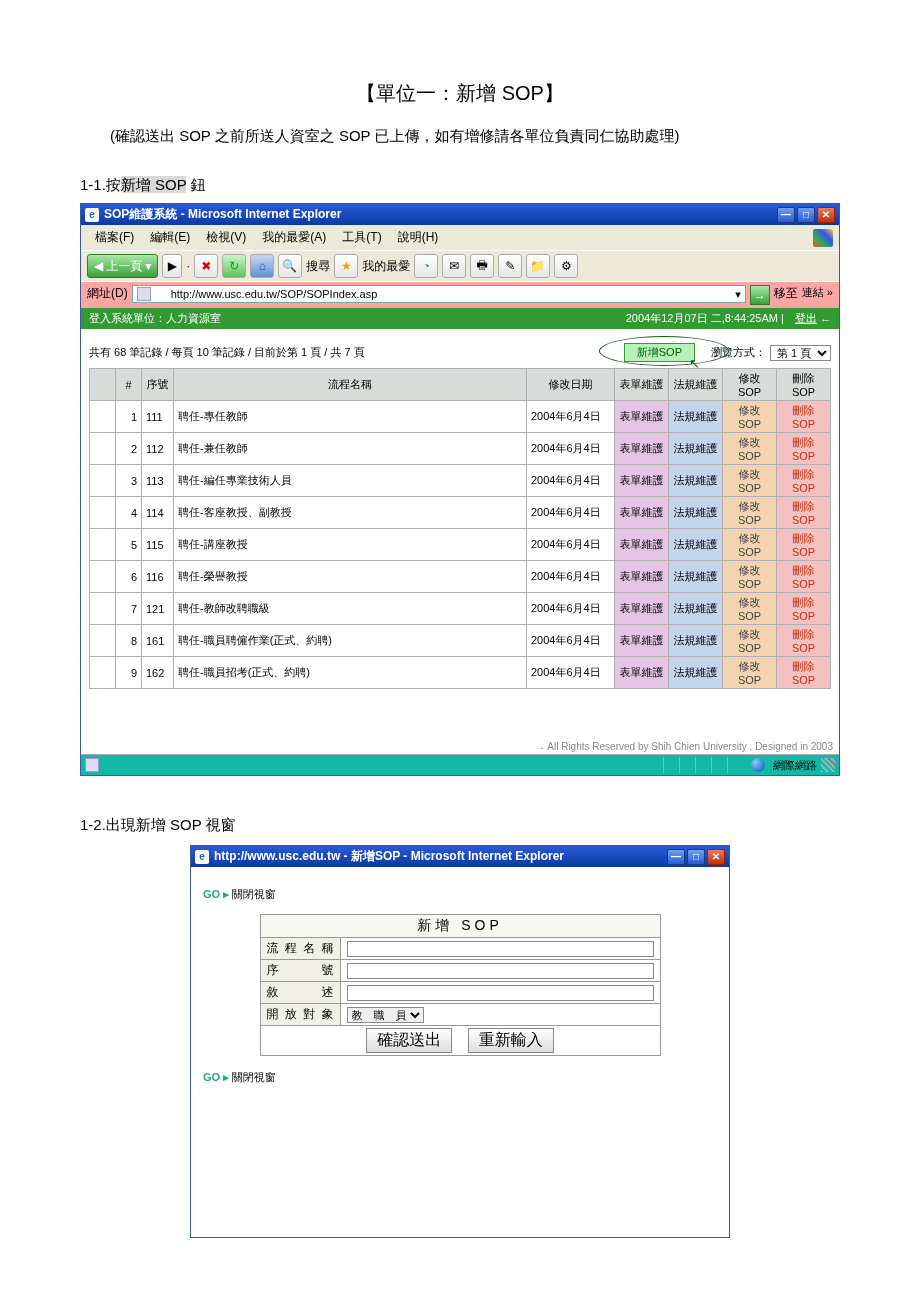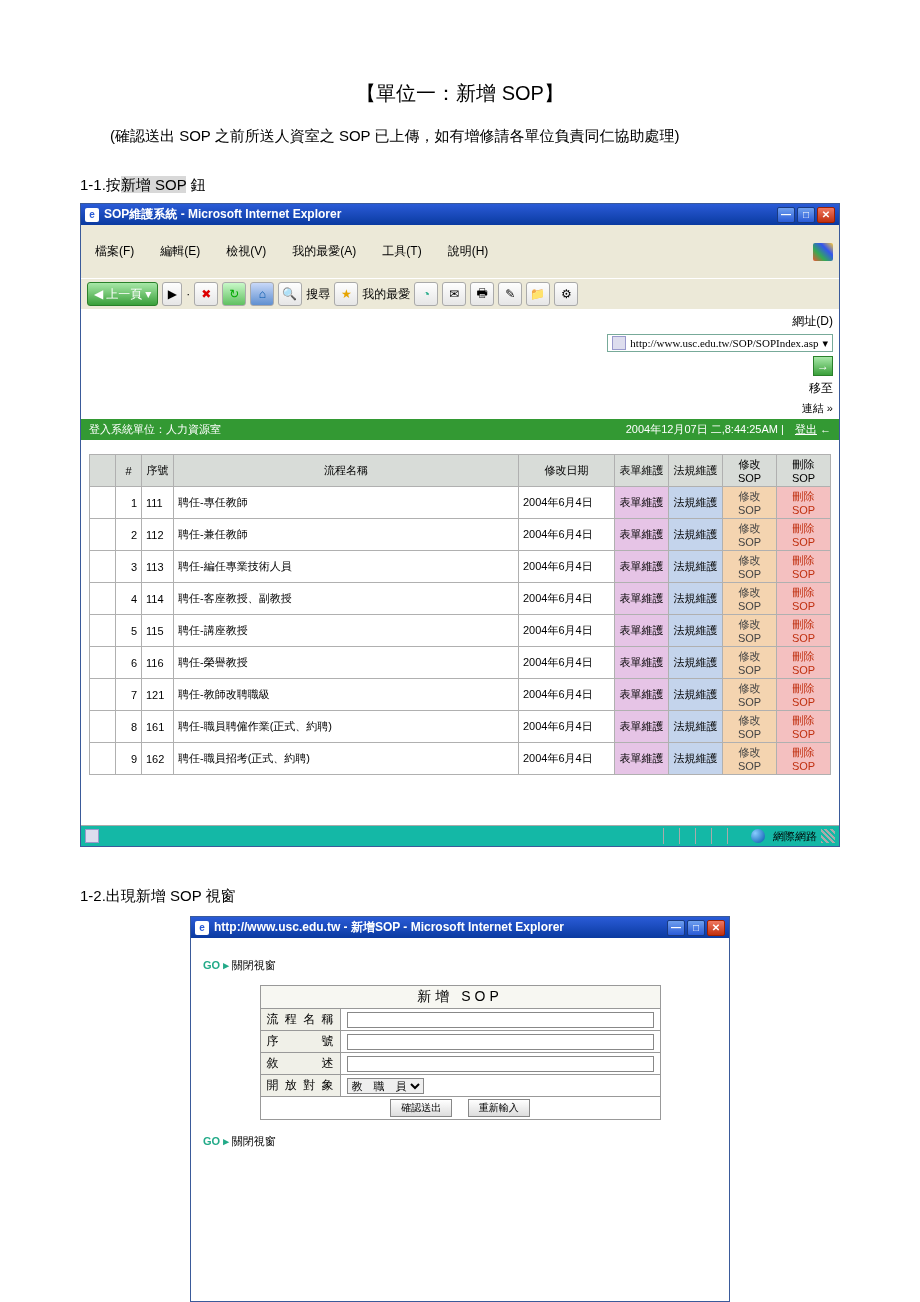--- a/index.html
+++ b/index.html
@@ -10,33 +10,33 @@
   .step-label { font-size: 15px; margin-bottom: 8px; }
   .step-label .hl { background: #d8d8d8; }
 
   
   .ie-window { border: 1px solid #3a5a9a; background: #ece9d8; margin-bottom: 40px; }
   .titlebar { background: linear-gradient(#2a5bd7,#0a3aa0); color: #fff; display: flex; align-items: center; padding: 2px 4px; font-size: 12px; font-weight: bold; }
   .titlebar .ie-icon { width: 14px; height: 14px; background: #fff; border-radius: 2px; margin-right: 5px; display: inline-flex; align-items: center; justify-content: center; color: #2a5bd7; font-size: 10px; }
   .win-btns { margin-left: auto; display: flex; gap: 2px; }
   .win-btn { width: 18px; height: 16px; background: linear-gradient(#6fa0ef,#2a5bd7); border: 1px solid #1a3a80; border-radius: 2px; color: #fff; display: flex; align-items: center; justify-content: center; font-size: 10px; font-family: sans-serif; }
   .win-btn.close { background: linear-gradient(#f07860,#c03010); border-color: #a02000; }
-  .menubar { display: flex; background: #ece9d8; padding: 16px 6px; font-size: 12px; gap: 10px; align-items: center; }
+  .menubar { display: flex; background: #ece9d8; padding: 2px 6px; font-size: 12px; gap: 0; align-items: center; }
   .menubar span { padding: 2px 8px; }
   .menubar .flag { margin-left: auto; width: 20px; height: 18px; background: linear-gradient(45deg,#e53,#3a5,#35e,#fc3); border-radius: 2px; }
   .toolbar { display: flex; align-items: center; background: #ece9d8; padding: 3px 6px; gap: 4px; border-top: 1px solid #fff; }
   .tb-btn { width: 24px; height: 24px; border: 1px solid #aaa; border-radius: 3px; display: flex; align-items: center; justify-content: center; font-size: 12px; background: linear-gradient(#fefefe,#e6e6e6); }
   .tb-btn.back { background: linear-gradient(#a8e8a8,#3aa03a); color:#fff; border-color:#2a802a; width:auto; padding:0 6px; gap:3px; }
   .tb-btn.nav { width:20px; }
   .tb-btn.stop { color:#d00; }
   .tb-btn.refresh { color:#0a0; background:linear-gradient(#c8f8c8,#60c060); }
   .tb-btn.home { color:#05a; background:linear-gradient(#c8d8f8,#6090d0); }
   .tb-text { font-size: 12px; }
-  .addressbar { display: flex; align-items: flex-end; background: #ffffff; padding: 3px 6px; gap: 4px; border-top:1px solid #fff;flex-direction:column; }
-  .addr-input { flex: 1; background: #fff; border: 1px solid #7a9; padding: 1px 4px; font-size: 11px; display: flex; align-items: center; gap: 4px; font-family: Liberation Serif, serif; }
+  .addressbar { display: flex; align-items: flex-start; background: #fca5a5; padding: 3px 6px; gap: 4px; border-top:1px solid #fff; }
+  .addr-input { flex: 1; background: #fff; border: 1px solid #7a9; padding: 1px 4px; font-size: 11px; display: flex; align-items: center; gap: 20px; }
   .addr-input .page-icon { width: 14px; height: 14px; background: #dde; border: 1px solid #99c; }
   .go-btn { width:20px; height:20px; background:linear-gradient(#a8e8a8,#3aa03a); border:1px solid #2a802a; color:#fff; display:flex;align-items:center;justify-content:center;font-size:12px;}
   .links-lbl { font-size:11px; }
 
   .content { background: #fff; }
   .greenbar { background: #339933; color: #fff; padding: 3px 8px; font-size: 11px; display: flex; justify-content: space-between; }
   .greenbar .right { margin-left: auto; }
   .logout-link { color: #fff; text-decoration: underline; margin-left: 8px; }
 
   .list-area { padding: 14px 8px 50px 8px; }
@@ -46,21 +46,21 @@
   .cursor-svg { position:absolute; right:-6px; bottom:-10px; font-size:13px; }
   .ellipse { position:absolute; border:1px solid #1a5a1a; border-radius:50%; width:130px; height:30px; left:-26px; top:-8px; pointer-events:none; }
   .browse-label { margin: 0 4px 0 16px; }
   .page-select { border:1px solid #888; font-size:11px; background:#fff; padding:0 2px; }
 
   table.sop { width: 100%; border-collapse: collapse; font-size: 11px; }
   table.sop th, table.sop td { border: 1px solid #b0b0b0; padding: 2px 4px; }
   table.sop th { background: #d8dcd8; font-weight: normal; }
   table.sop td.num { text-align: right; width: 26px; }
   table.sop td.seq { width: 32px; }
-  table.sop td.date { width: 96px; }
+  table.sop td.date { width: 88px; }
   .cell-purple { background: #e6c4e6; text-align:center; width:54px; }
   .cell-blue   { background: #c4d4ec; text-align:center; width:54px; }
   .cell-peach  { background: #f4d4b0; text-align:center; width:54px; color:#444; }
   .cell-pink   { background: #f4c0c0; text-align:center; width:54px; color:#c03010; }
 
   .footer-right { text-align: right; color: #888; font-size: 10px; padding: 2px 6px; background:#fff; }
   .statusbar { background: #14b8a6; border-top: 1px solid #aaa; display:flex; align-items:center; padding:2px 4px; font-size:11px; gap:4px; }
   .statusbar .page-icon2 { width:14px; height:14px; background:#dde; border:1px solid #99c; }
   .statusbar .cells { margin-left:auto; display:flex; }
   .statusbar .cells span { width:16px; height:16px; border-left:1px solid #aaa; }
@@ -74,21 +74,21 @@
   .close-win-row .go { color:#2a8; font-weight:bold; }
   .close-win-row a { color:#000; text-decoration:none; }
   table.form { margin: 0 auto; border-collapse: collapse; font-size: 12px; }
   table.form caption { font-size: 14px; padding: 2px; border:1px solid #999; border-bottom:none; background:#f7f7f2; letter-spacing:4px; }
   table.form td { border:1px solid #999; padding:2px 6px; }
   table.form td.lbl { background:#f0f0e8; width:80px; text-align:justify; text-align-last:justify; }
   table.form td.val { width:320px; background:#fff; }
   table.form input[type=text] { width:100%; border:1px solid #888; font-size:11px; padding:1px; }
   table.form select { border:1px solid #888; font-size:11px; }
   .btn-row { text-align:center; padding:3px; }
-  .form-btn { font-size:10px; padding:1px 10px; border:1px solid #888; background:linear-gradient(#fff,#ddd); margin:0 6px; }
+  .form-btn { font-size:16px; padding:1px 10px; border:1px solid #888; background:linear-gradient(#fff,#ddd); margin:0 6px; }
   .close-win-row.bottom { margin-top:14px; }
 </style>
 </head>
 <body>
 
 <div class="page">
   <h1 class="title-center">【單位一：新增 SOP】</h1>
   <p class="subtitle">(確認送出 SOP 之前所送人資室之 SOP 已上傳，如有增修請各單位負責同仁協助處理)</p>
 
   <p class="step-label">
@@ -149,20 +149,32 @@
         <span>登入系統單位：人力資源室</span>
         <span class="right">
           <span>2004年12月07日 二,8:44:25AM</span>
           <span> | </span>
           <a class="logout-link">登出</a>
           <span> ←</span>
         </span>
       </div>
 
       <div class="list-area">
+        <div class="list-header">
+          <span class="paging">共有 68 筆記錄 / 每頁 10 筆記錄 / 目前於第 1 頁 / 共 7 頁</span>
+          <button class="add-sop-btn">
+            <span>新增SOP</span>
+            <span class="ellipse"></span>
+            <span class="cursor-svg">↖</span>
+          </button>
+          <span class="browse-label">瀏覽方式：</span>
+          <select class="page-select">
+            <option>第 1 頁</option>
+          </select>
+        </div>
 
         <table class="sop">
           <thead>
             <tr>
               <th></th>
               <th>#</th>
               <th>序號</th>
               <th>流程名稱</th>
               <th>修改日期</th>
               <th>表單維護</th>
@@ -267,20 +279,21 @@
                 <td>聘任-職員招考(正式、約聘)</td>
                 <td class="date">2004年6月4日</td>
                 <td class="cell-purple">表單維護</td>
                 <td class="cell-blue">法規維護</td>
                 <td class="cell-peach">修改SOP</td>
                 <td class="cell-pink">刪除SOP</td>
               </tr>
             </tbody>
         </table>
       </div>
+      <div class="footer-right">→ All Rights Reserved by Shih Chien University . Designed in 2003</div>
     </div>
 
     <div class="statusbar">
       <span class="page-icon2"></span>
       <span></span>
       <div class="cells">
           <span></span>
           <span></span>
           <span></span>
           <span></span>

